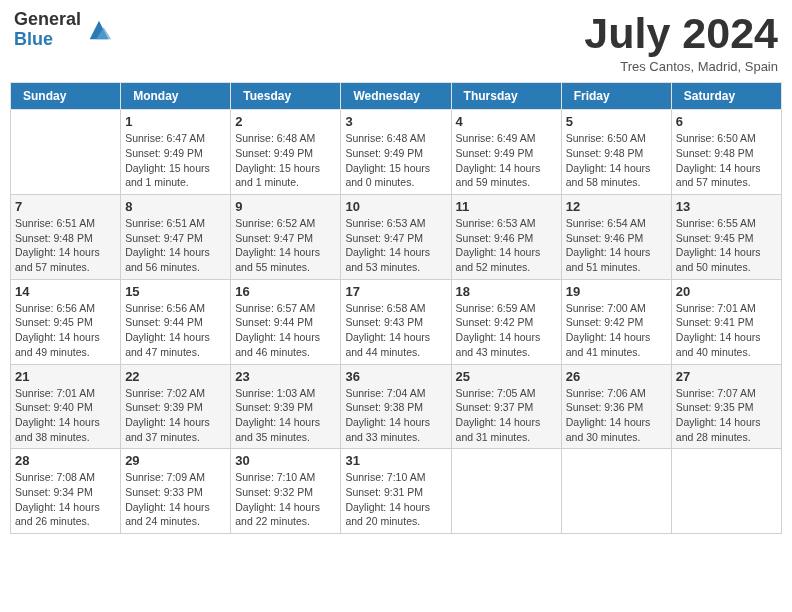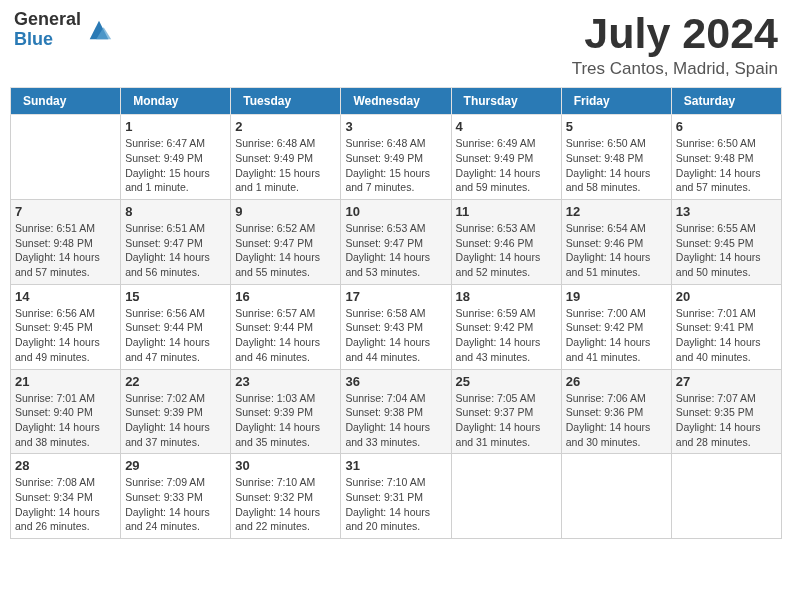--- a/index.html
+++ b/index.html
@@ -45,21 +45,21 @@
     .title-block {
       text-align: right;
     }
     .month-title {
       font-size: 43px;
       font-weight: bold;
       color: #333;
       line-height: 1.1;
     }
     .location-title {
-      font-size: 17px;
+      font-size: 13px;
       color: #555;
       margin-top: 2px;
     }
     table {
       width: 100%;
       border-collapse: collapse;
       table-layout: fixed;
     }
     th {
       background-color: #2a7ab5;
@@ -144,21 +144,21 @@
           <div class="cell-text">Sunrise: 6:48 AM</div>
           <div class="cell-text">Sunset: 9:49 PM</div>
           <div class="cell-text">Daylight: 15 hours</div>
           <div class="cell-text">and 1 minute.</div>
         </td>
         <td>
           <div class="day-number">3</div>
           <div class="cell-text">Sunrise: 6:48 AM</div>
           <div class="cell-text">Sunset: 9:49 PM</div>
           <div class="cell-text">Daylight: 15 hours</div>
-          <div class="cell-text">and 7 minutes.</div>
+          <div class="cell-text">and 0 minutes.</div>
         </td>
         <td>
           <div class="day-number">4</div>
           <div class="cell-text">Sunrise: 6:49 AM</div>
           <div class="cell-text">Sunset: 9:49 PM</div>
           <div class="cell-text">Daylight: 14 hours</div>
           <div class="cell-text">and 59 minutes.</div>
         </td>
         <td>
           <div class="day-number">5</div>

